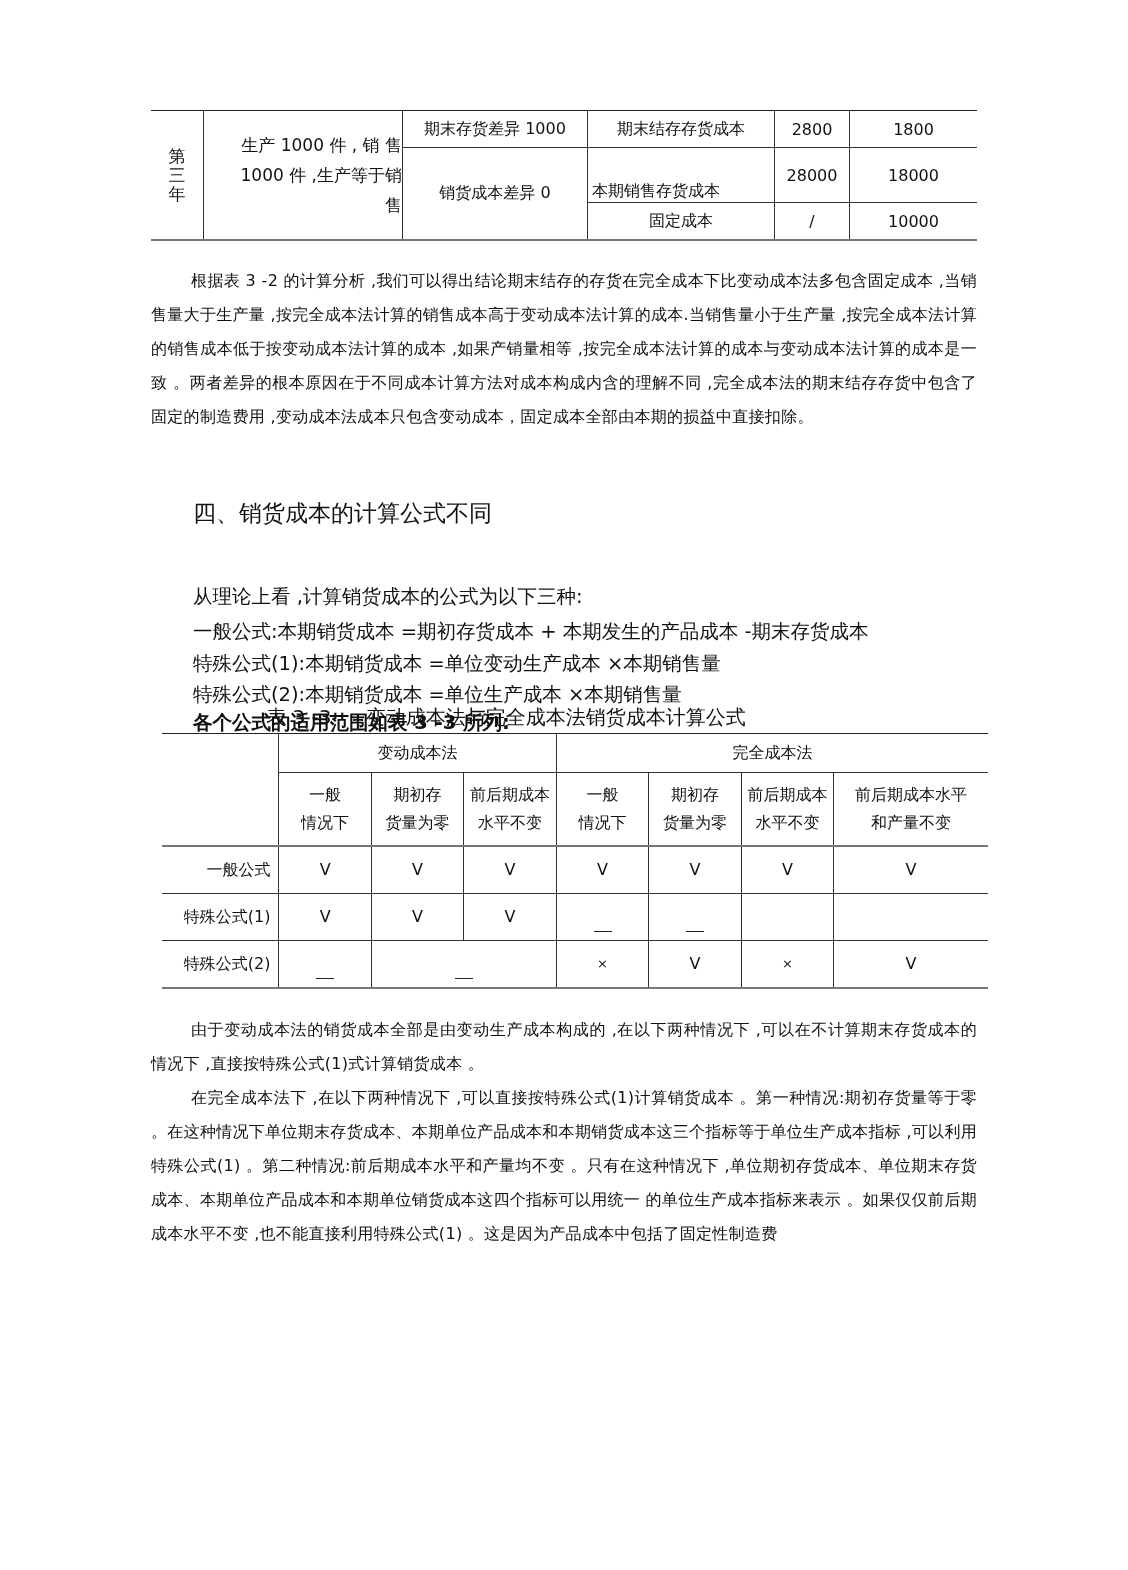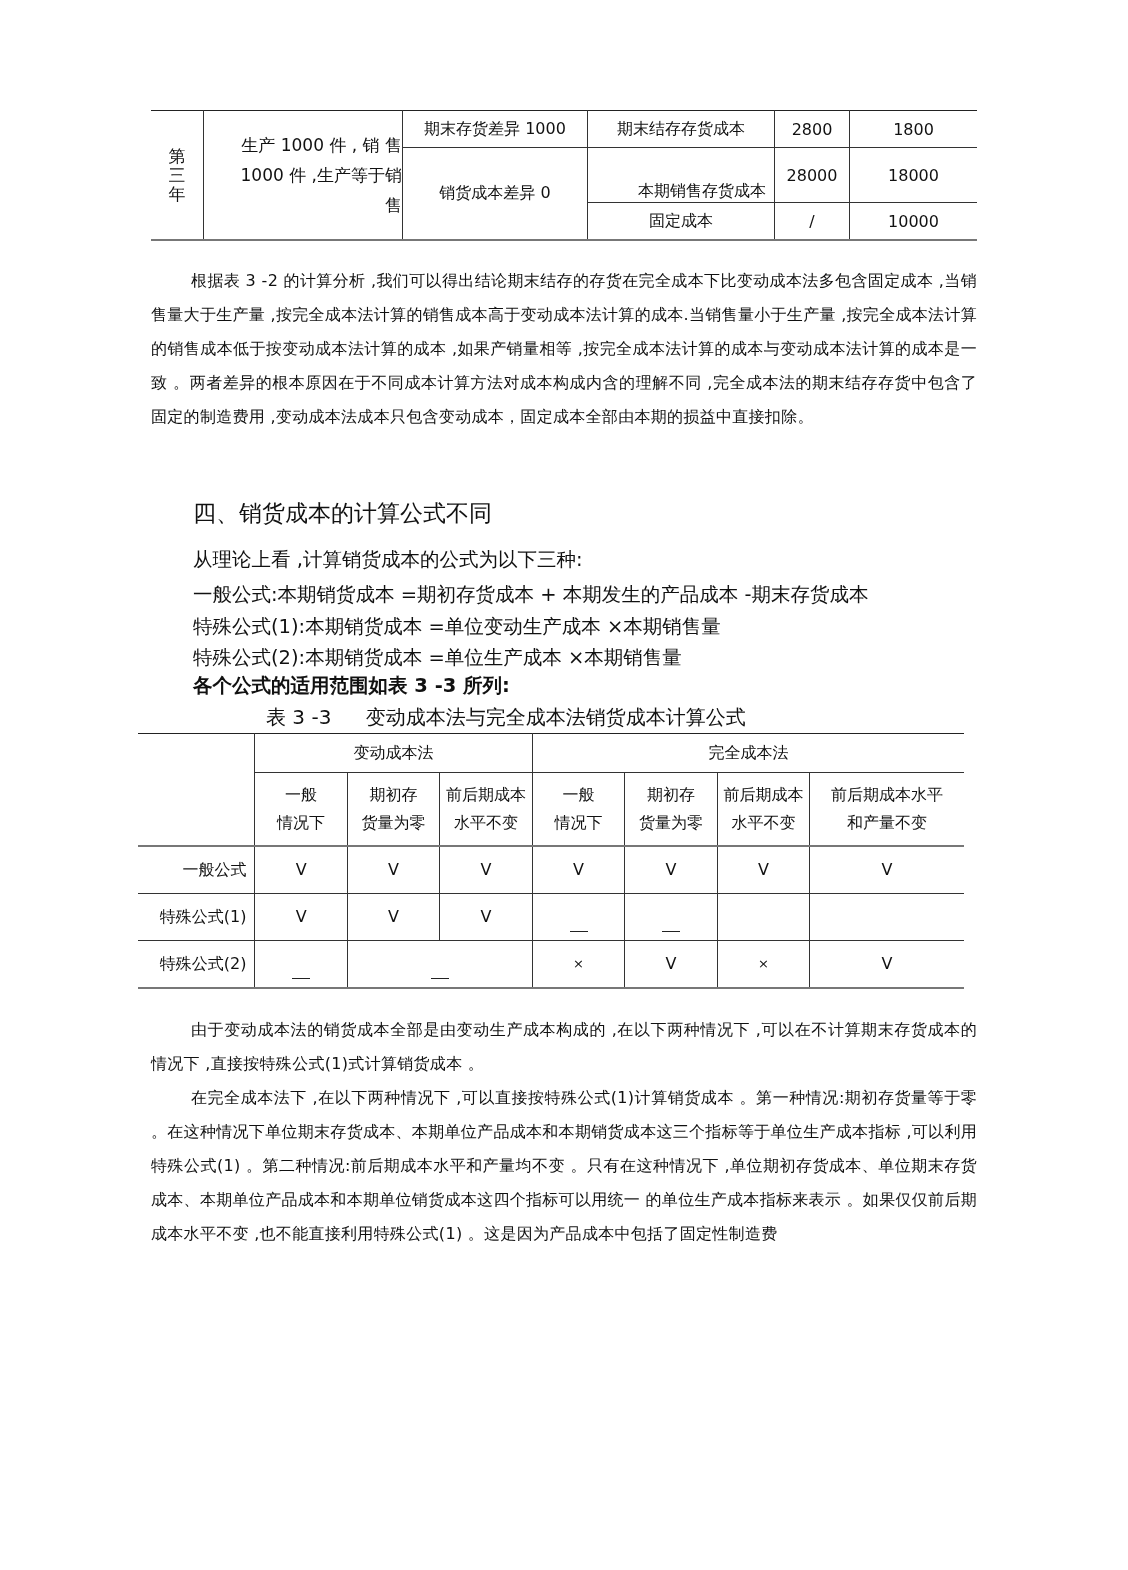--- a/index.html
+++ b/index.html
@@ -16,36 +16,36 @@
   .t1 tr:first-child td { border-top: 1.5px solid #222; }
   .t1 tr:last-child td, .t1 td.bottom { border-bottom: 2px solid #777; }
   .t1 td.first { border-left: none; }
   .t1 td.last { border-right: none; }
   .t1 .year { width: 52px; font-size: 17px; line-height: 19px; }
   .t1 .year span { display: block; }
   .t1 .desc { width: 186px; text-align: right; padding-left: 12px; line-height: 30px; font-size: 17px; }
   .t1 .diff { width: 184px; }
   .t1 .item { width: 186px; }
   .t1 .v1 { width: 74px; }
-  .t1 .split { display: flex; justify-content: flex-end; padding: 0 8px 0 4px; margin-top: 33px; }
+  .t1 .split { display: flex; justify-content: flex-start; padding: 0 8px 0 4px; margin-top: 33px; }
 
   .para {
     position: absolute; left: 151px; width: 826px;
     font-size: 16px; line-height: 34px; text-align: justify;
     letter-spacing: 0.3px;
   }
   .para p { margin: 0; }
   .indent { text-indent: 40px; }
   .heading { position: absolute; left: 193px; top: 496px; font-size: 23px; line-height: 34px; }
-  .formula { position: absolute; left: 193px; font-size: 19.5px; line-height: 30px; white-space: nowrap; }
+  .formula { position: absolute; left: 193px; font-size: 19.5px; line-height: 30px; white-space: nowrap; margin-top: 37px; }
   .caption { position: absolute; left: 266px; top: 704px; font-size: 20px; white-space: nowrap; }
   .caption .num { margin-right: 28px; }
 
   
-  .t2 { position: absolute; left: 138px; top: 733px; width: 826px; font-size: 16px; }
+  .t2 { position: absolute; left: 162px; top: 733px; width: 826px; font-size: 16px; }
   .t2 td { border: 1px solid #333; text-align: center; vertical-align: middle; padding: 0; line-height: 28px; }
   .t2 tr.hdr1 td { border-top: 1.5px solid #222; height: 38px; }
   .t2 tr.hdr2 td { height: 72px; border-bottom: 2px solid #777; }
   .t2 tr.row td { height: 46px; }
   .t2 tr.row.lastrow td { border-bottom: 2px solid #777; }
   .t2 td.first { border-left: none; text-align: right; padding-right: 8px; }
   .t2 td.last { border-right: none; }
   .t2 .lbl { width: 104px; }
   .t2 .c { width: 88px; }
   .t2 .cw { width: 148px; }

